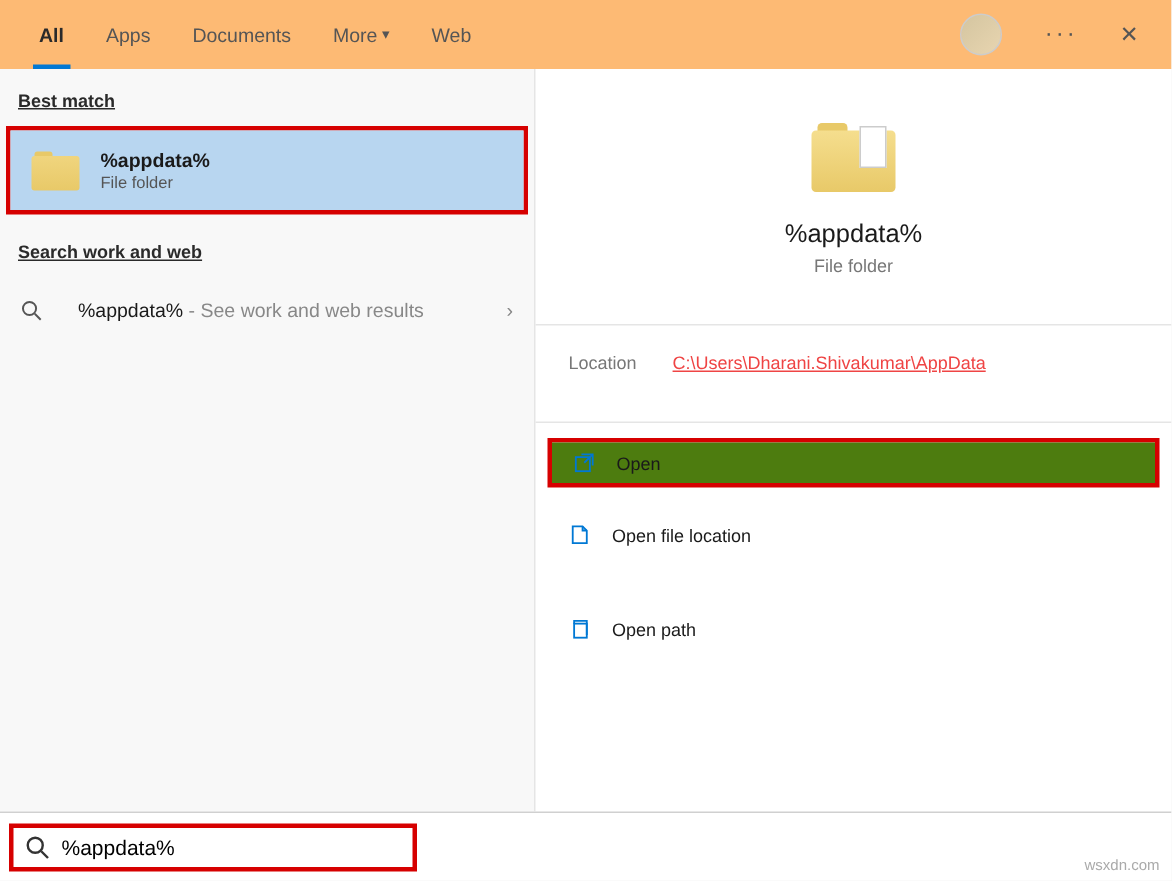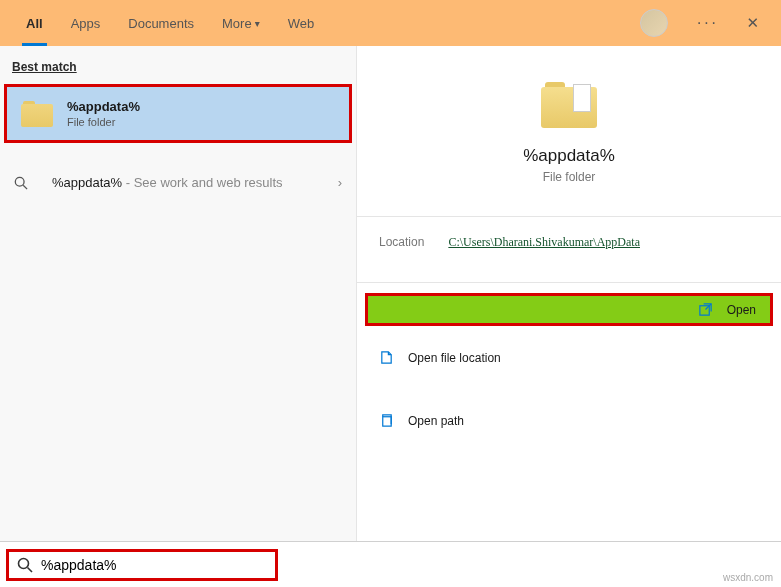--- a/index.html
+++ b/index.html
@@ -42,26 +42,26 @@
     .preview-top { padding: 36px 20px 18px; text-align: center; }
     .big-folder { width: 56px; height: 46px; margin: 0 auto 18px; position: relative; }
     .big-folder::before { content: ''; position: absolute; top: 0; left: 4px; width: 20px; height: 7px; background: #e8c968; border-radius: 3px 3px 0 0; }
     .big-folder::after { content: ''; position: absolute; top: 5px; left: 0; width: 56px; height: 41px; background: linear-gradient(#f5de8e,#e8c968); border-radius: 3px; }
     .big-folder .paper { position: absolute; top: 2px; right: 6px; width: 18px; height: 28px; background: #fff; border: 1px solid #ccc; z-index: 1; }
     .prev-title { font-size: 17px; color: #1a1a1a; }
     .prev-sub { font-size: 12px; color: #777; margin-top: 4px; }
     .divider { height: 1px; background: #e5e5e5; margin: 14px 0 0 0; }
     .loc-row { padding: 18px 22px; font-size: 12px; display: flex; gap: 24px; }
     .loc-label { color: #777; }
-    .loc-path { color: #14532d; text-decoration: underline; cursor: pointer; font-family: Liberation Serif, serif; }
+    .loc-path { color: #ef4444; text-decoration: underline; cursor: pointer; }
     
     .actions { padding: 10px 0 0 0; }
     .action { display: flex; align-items: center; gap: 14px; padding: 24px 22px; font-size: 12px; color: #1a1a1a; cursor: pointer; }
     .action.boxed-outer { margin: 0 8px; border: 3px solid #d60000; padding: 0; }
-    .action.boxed-outer .action-inner { display: flex; align-items: center; gap: 14px; padding: 6px 14px; background: #84cc16; width: 100%; justify-content: flex-end; }
+    .action.boxed-outer .action-inner { display: flex; align-items: center; gap: 14px; padding: 6px 14px; background: #4d7c0f; width: 100%; }
     .action .ic { width: 15px; height: 15px; color: #0078d4; display: flex; align-items: center; justify-content: center; }
     svg { display: block; }
     
     
     .search-bar { position: absolute; bottom: 0; left: 0; right: 0; height: 46px; background: #fff; border-top: 1px solid #d0d0d0; display: flex; align-items: center; padding: 0 6px; }
     .search-box-wrap { border: 3px solid #d60000; display: flex; align-items: center; width: 272px; height: 32px; background: #fff; }
     .search-box-wrap .mag { font-size: 14px; color: #333; padding: 0 8px; }
     .search-input { border: none; outline: none; font-size: 14px; flex: 1; background: transparent; }
     .watermark { position: absolute; right: 8px; bottom: 4px; font-size: 10px; color: #aaa; }
   </style>
@@ -90,20 +90,21 @@
     <div class="result-card">
       <div class="result-row">
         <div class="folder-icon"></div>
         <div class="result-text">
           <div class="result-title">%appdata%</div>
           <div class="result-sub">File folder</div>
         </div>
       </div>
     </div>
     <div style="height:18px"></div>
+    <div class="section-label">Search work and web</div>
     <div class="web-row">
       <div class="search-glyph">
         <svg width="14" height="14" viewBox="0 0 16 16" fill="none" stroke="#555" stroke-width="1.5">
             <circle cx="6.5" cy="6.5" r="5"></circle>
             <line x1="10.5" y1="10.5" x2="15" y2="15"></line>
           </svg>
       </div>
       <div class="web-text">
         <span>%appdata%</span><span class="grey"> - See work and web results</span>
       </div>

